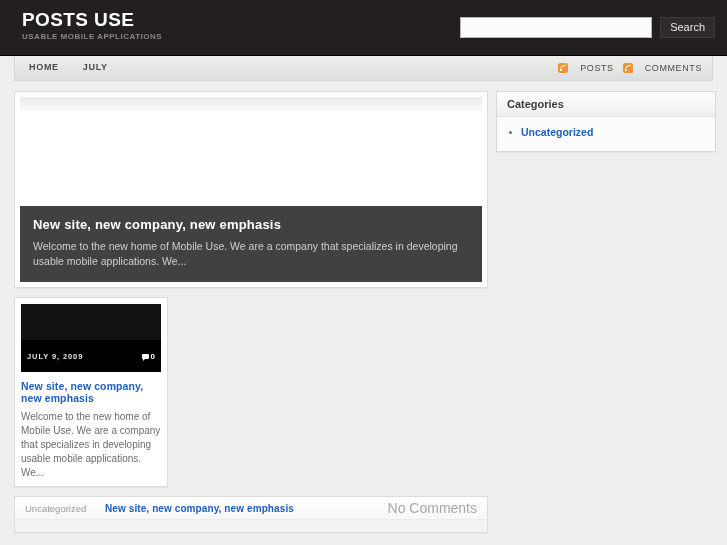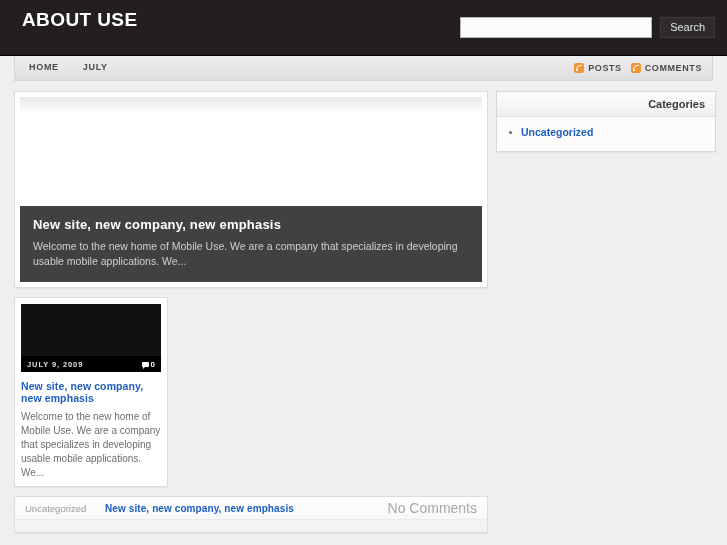--- a/index.html
+++ b/index.html
@@ -110,24 +110,25 @@
     top: 0;
     display: flex;
     align-items: center;
     height: 24px;
   }
   .feed-link {
     display: flex;
     align-items: center;
     margin-left: 9px;
     font-size: 9px;
-    font-weight: bold;
+    font-weight: normal;
     letter-spacing: 0.6px;
     color: #4a4a4a;
     text-decoration: none;
+    gap: 8px;
   }
   .rss-icon {
     width: 10px;
     height: 10px;
     background: #f29432;
     border-radius: 2px;
     margin-right: 4px;
     position: relative;
     flex: none;
   }
@@ -234,21 +235,21 @@
     position: relative;
     height: 68px;
     background: #111111;
     overflow: hidden;
   }
   .thumb-meta {
     position: absolute;
     left: 0;
     right: 0;
     bottom: 0;
-    height: 16px;
+    height: 32px;
     background: #000000;
     display: flex;
     align-items: center;
     justify-content: space-between;
     padding: 0 6px;
     box-sizing: border-box;
   }
   .thumb-date {
     font-size: 7.5px;
     font-weight: bold;
@@ -344,21 +345,20 @@
     box-shadow: 0 1px 1px rgba(0,0,0,0.04);
   }
   .widget-title {
     margin: 0;
     padding: 6px 10px;
     font-size: 11px;
     font-weight: bold;
     color: #3a3a3a;
     background: linear-gradient(to bottom, #fdfdfd 0%, #efefef 100%);
     border-bottom: 1px solid #dedede;
-    text-align: right;
   }
   .widget-body {
     padding: 6px 10px 10px 10px;
     background: #fcfcfc;
   }
   .widget-list {
     list-style: none;
     margin: 0;
     padding: 0;
   }
@@ -382,21 +382,22 @@
     font-weight: bold;
     color: #1f5fbf;
     text-decoration: none;
   }
 </style>
 </head>
 <body>
 
 <div class="site-header">
   <div class="brand">
-    <h1 class="brand-title">ABOUT USE</h1>
+    <h1 class="brand-title">POSTS USE</h1>
+    <p class="brand-tagline">USABLE MOBILE APPLICATIONS</p>
   </div>
 
   <form class="search-form">
     <input class="search-input" type="text" placeholder="" style="">
     <button class="search-button" type="submit">Search</button>
   </form>
 </div>
 
 <div class="nav-wrap">
   <ul class="nav-menu">

